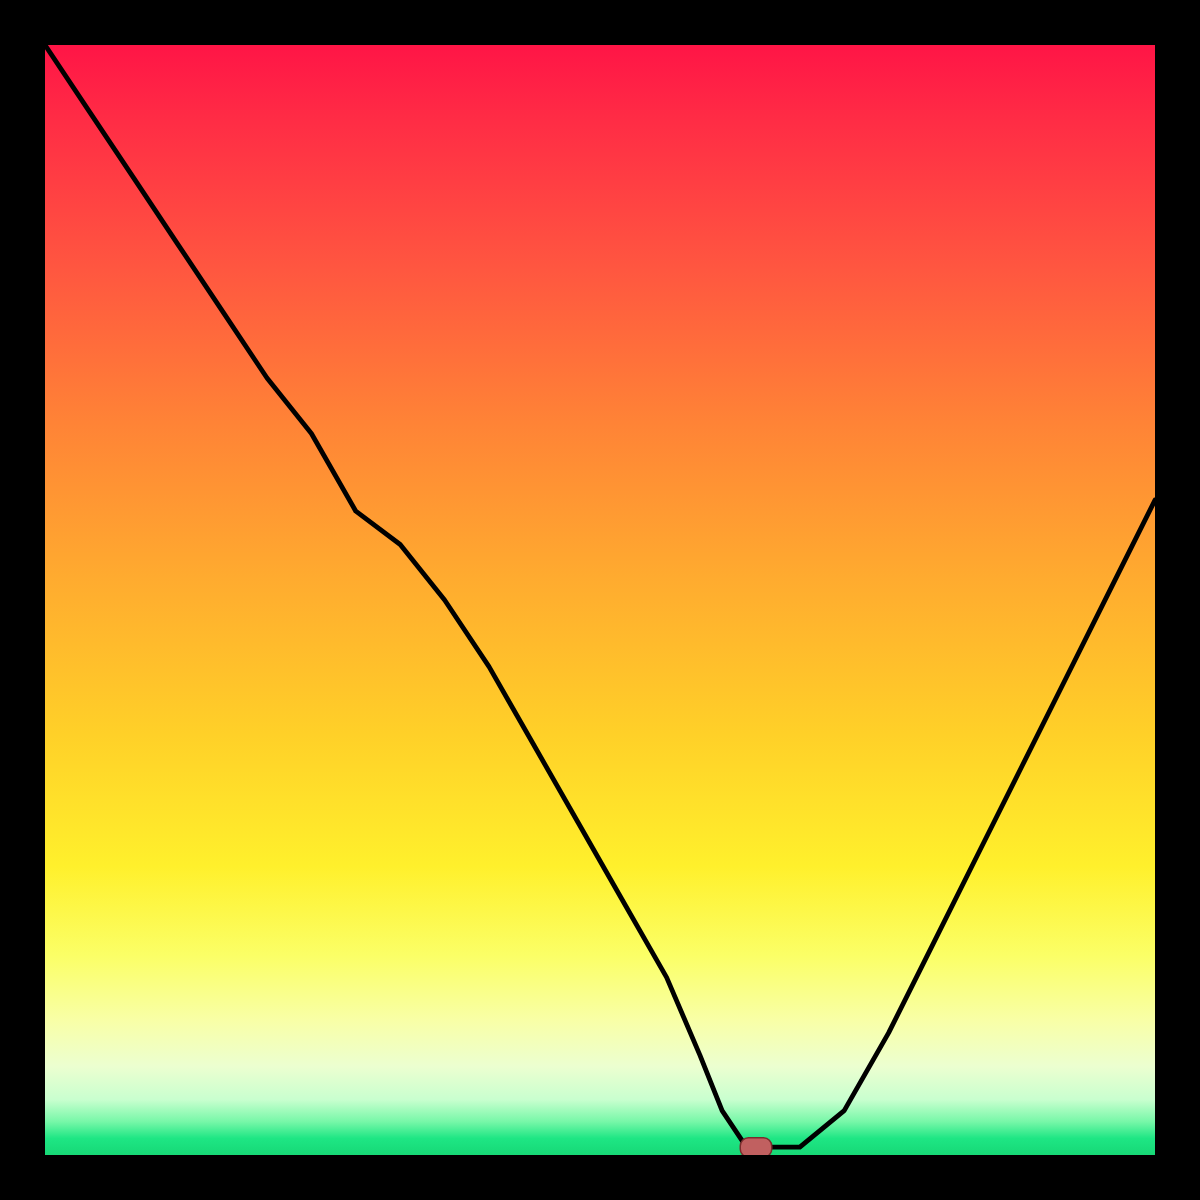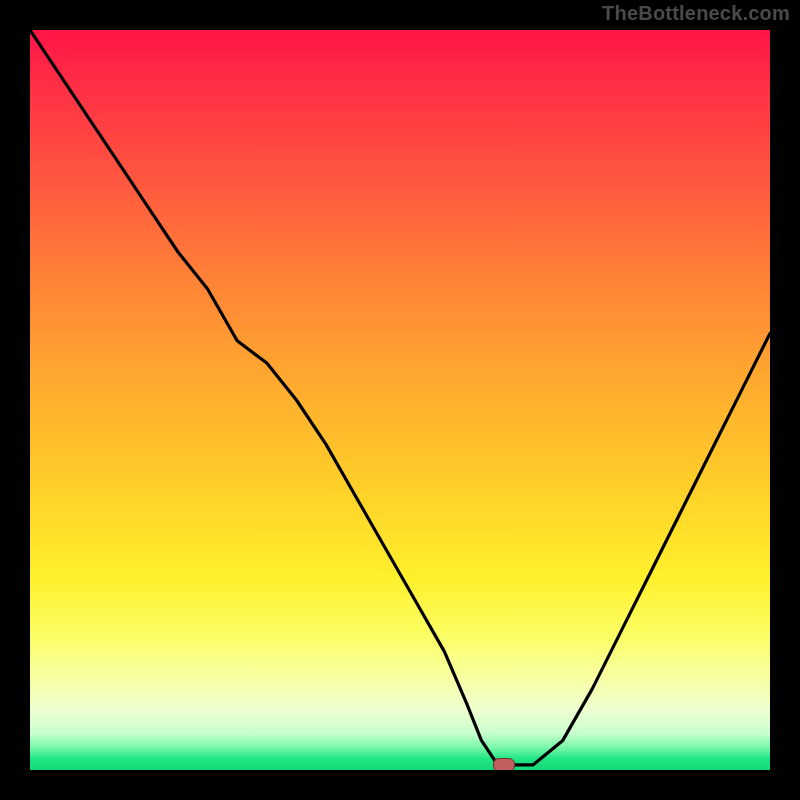--- a/index.html
+++ b/index.html
@@ -69,21 +69,20 @@
     background: #c16060;
     border: 1px solid #7a2d2d;
     transform: translate(-50%, -50%);
     z-index: 3;
   }
 </style>
 </head>
 <body>
 
 <div class="frame">
-  <div class="watermark">TheBottleneck.com</div>
 
   <div class="plot-area">
     <div class="gradient"></div>
     <svg class="curve" viewBox="0 0 740 740" preserveAspectRatio="none">
       <path id="curve-path" d="M0.0 0.0 L29.6 44.4 L59.2 88.8 L88.8 133.2 L118.4 177.6 L148.0 222.0 L177.6 259.0 L207.2 310.8 L236.8 333.0 L266.4 370.0 L296.0 414.4 L325.6 466.2 L355.2 518.0 L384.8 569.8 L414.4 621.6 L436.6 673.4 L451.4 710.4 L466.2 732.6 L481.0 734.8 L503.2 734.8 L532.8 710.4 L562.4 658.6 L592.0 599.4 L621.6 540.2 L651.2 481.0 L680.8 421.8 L710.4 362.6 L740.0 303.4" fill="none" stroke="#000" stroke-width="3.2" stroke-linejoin="round" stroke-linecap="round"></path>
     </svg>
     <div id="marker" class="marker" style="left: 473.6px; top: 734.82px;"></div>
   </div>
 </div>
 

